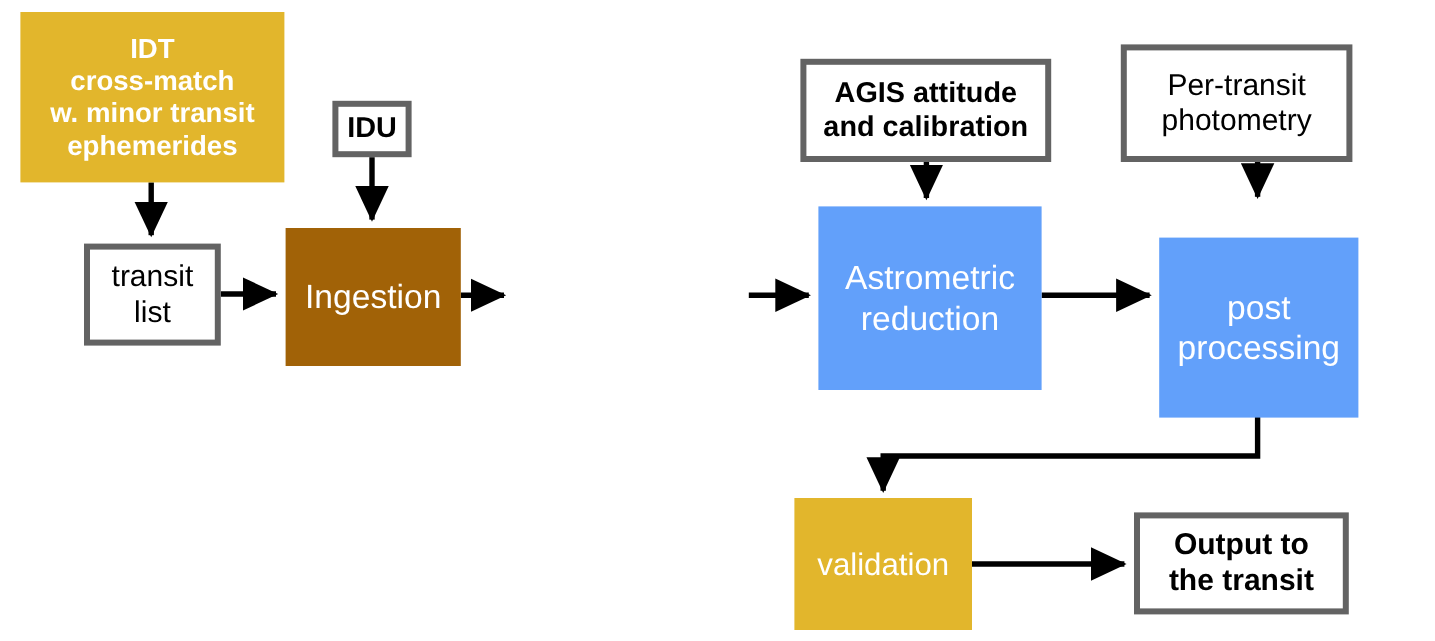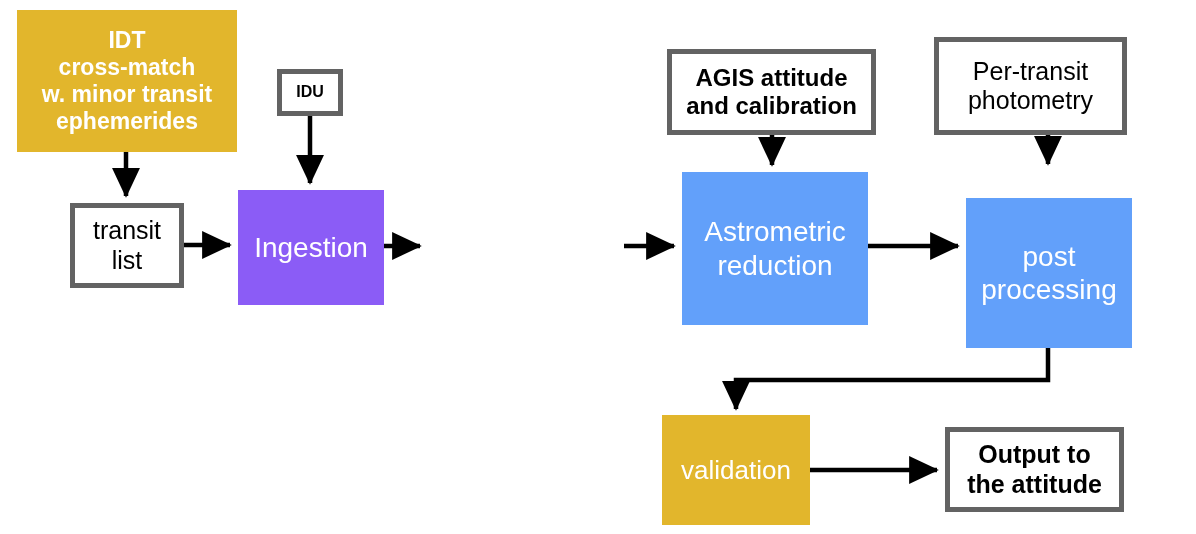--- a/index.html
+++ b/index.html
@@ -102,38 +102,38 @@
     <g>
       <path d="M810,470 L937,470" stroke="#000000" stroke-width="4.5" fill="none" marker-end="url(#arrowhead)"></path>
     </g>
   </svg>
 
   <div class="node fill bold" style="left:17px; top:10px; width:220px; height:142px; background:#E2B62C; font-size:23px;">IDT
 cross-match
 w. minor transit
 ephemerides</div>
 
-  <div class="node outline bold" style="left:277px; top:69px; width:66px; height:47px; font-size:16px;text-align:center;">IDU</div>
+  <div class="node outline bold" style="left:277px; top:84px; width:66px; height:47px; font-size:24px;text-align:center;">IDU</div>
 
   <div class="node outline bold" style="left:667px; top:49px; width:209px; height:86px; font-size:24px;">AGIS attitude
 and calibration</div>
 
   <div class="node outline normal" style="left:934px; top:37px; width:193px; height:98px; font-size:25px;">Per-transit
 photometry</div>
 
   <div class="node outline normal" style="left:70px; top:203px; width:114px; height:85px; font-size:25px;">transit
 list</div>
 
-  <div class="node fill normal" style="left:238px; top:190px; width:146px; height:115px; background:#8b5cf6; font-size:28px;">Ingestion</div>
+  <div class="node fill normal" style="left:238px; top:190px; width:146px; height:115px; background:#a16207; font-size:28px;">Ingestion</div>
 
 
   <div class="node fill normal" style="left:682px; top:172px; width:186px; height:153px; background:#62A0FA; font-size:28px;">Astrometric
 reduction</div>
 
   <div class="node fill normal" style="left:966px; top:170px; width:166px; height:150px; background:#62A0FA; font-size:28px;margin-top:28px;">post
 processing</div>
 
   <div class="node fill normal" style="left:662px; top:415px; width:148px; height:110px; background:#E2B62C; font-size:26px;">validation</div>
 
   <div class="node outline bold" style="left:945px; top:427px; width:179px; height:85px; font-size:25px;">Output to
-the attitude</div>
+the transit</div>
 
 </div>
 
 </body></html>

